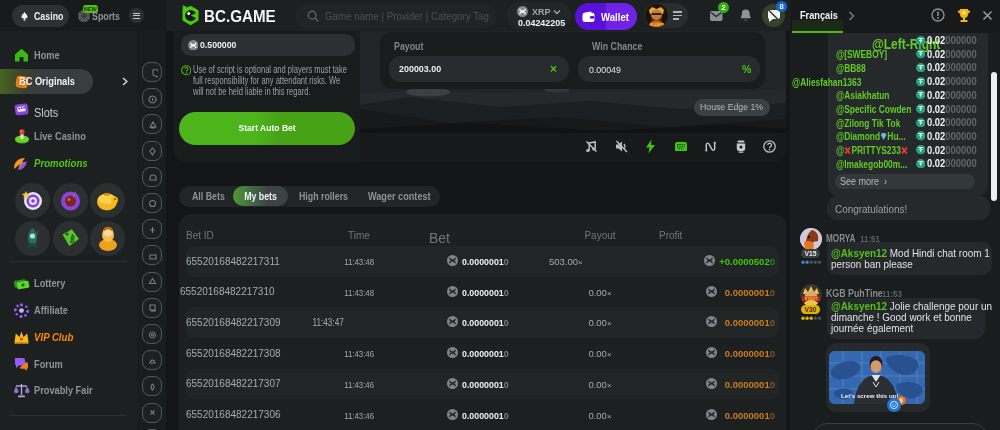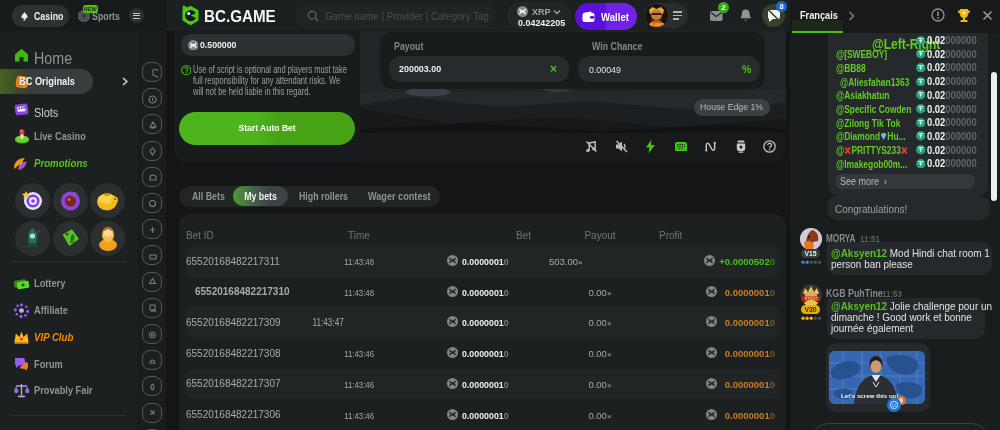--- a/index.html
+++ b/index.html
@@ -135,21 +135,21 @@
   </svg>
 <svg class="abs" style="left:982px;top:10px;" width="11" height="11" viewBox="0 0 11 11">
     <path d="M1.5 1.5 L9.5 9.5 M9.5 1.5 L1.5 9.5" stroke="#9aa0a2" stroke-width="1.5"></path>
   </svg>
 
 <div class="abs" style="left:0;top:31px;width:137px;height:399px;background:#1d2021;"></div>
 
 <svg class="abs" style="left:14px;top:48px;" width="15" height="14" viewBox="0 0 15 14">
     <path d="M1 6.5 L7.5 0.8 L14 6.5 V13.5 H9.5 V9 H5.5 V13.5 H1 Z" fill="#3dba12"></path>
   </svg>
-<span class="abs" style="left:34px;top:49px;color:#8e9496;font-size:17px;font-weight:normal;"><span class="sx">Home</span></span>
+<span class="abs" style="left:34px;top:49px;color:#8e9496;font-size:11px;font-weight:bold;"><span class="sx">Home</span></span>
 
 <div class="abs" style="left:0;top:69px;width:93px;height:25px;border-radius:0 12.5px 12.5px 0;background:linear-gradient(90deg,#47641f 0%,#3a4030 26%,#383d3f 40%,#383d3f 100%);"></div>
 <svg class="abs" style="left:14px;top:74px;" width="16" height="16" viewBox="0 0 16 16">
     <rect x="2" y="2" width="12" height="12" rx="3.5" fill="#f07c15" transform="rotate(8 8 8)"></rect>
     <circle cx="6" cy="6" r="1.2" fill="#8a3c05"></circle>
     <circle cx="10.5" cy="7" r="1.2" fill="#8a3c05"></circle>
     <circle cx="7" cy="10.5" r="1.2" fill="#8a3c05"></circle>
   </svg>
 <span class="abs" style="left:19px;top:75px;color:#f0f3f4;font-size:11px;font-weight:bold;"><span class="sx">BC Originals</span></span>
 <svg class="abs" style="left:122px;top:77px;" width="6" height="9" viewBox="0 0 6 9">
@@ -418,37 +418,37 @@
 <span class="abs" style="left:299px;top:190px;color:#8d9395;font-size:10.5px;font-weight:bold;"><span class="sx">High rollers</span></span>
 <span class="abs" style="left:368px;top:190px;color:#8d9395;font-size:10.5px;font-weight:bold;"><span class="sx" style="transform:scaleX(0.87);">Wager contest</span></span>
 
 <div class="abs" style="left:179px;top:214px;width:607px;height:216px;border-radius:12px 12px 0 0;background:#1c2021;overflow:hidden;" id="tablebox">
   <div class="abs" style="left:7px;top:32px;width:593px;height:30.7px;border-radius:8px;background:#212526;"></div>
   <div class="abs" style="left:7px;top:93.4px;width:593px;height:30.7px;border-radius:8px;background:#212526;"></div>
   <div class="abs" style="left:7px;top:154.8px;width:593px;height:30.7px;border-radius:8px;background:#212526;"></div>
   <div id="tablerows">
       <span class="abs" style="left:7px;top:16px;color:#6f7577;font-size:10px;">Bet ID</span>
       <div class="abs" style="left:130px;top:16px;width:100px;text-align:center;color:#6f7577;font-size:10px;">Time</div>
-      <div class="abs" style="left:250px;top:16px;width:102px;text-align:right;color:#6f7577;font-size:10px;">Bet</div>
+      <div class="abs" style="left:250px;top:16px;width:102px;text-align:left;color:#6f7577;font-size:14px;">Bet</div>
       <div class="abs" style="left:370px;top:16px;width:102px;text-align:center;color:#6f7577;font-size:10px;">Payout</div>
       <div class="abs" style="left:480px;top:16px;width:116px;text-align:left;color:#6f7577;font-size:10px;">Profit</div>
       <span class="abs" style="left:7px;top:41.5px;color:#a5abad;font-size:10px;">65520168482217311</span>
       <div class="abs" style="left:130px;top:42px;width:100px;text-align:center;color:#a5abad;font-size:9.5px;"><span class="sxc" style="transform:scaleX(0.82);">11:43:48</span></div>
       <svg class="abs" style="left:268px;top:41px;" width="11" height="11" viewBox="0 0 14 14">
         <circle cx="7" cy="7" r="7" fill="#80858a"></circle>
         <path d="M3.5 3.5 c0 2 1.5 3 3.5 3 s3.5-1 3.5-3 M3.5 10.5 c0-2 1.5-3 3.5-3 s3.5 1 3.5 3" stroke="#1c2021" stroke-width="1.4" fill="none"></path>
       </svg>
       <span class="abs" style="left:282.5px;top:42px;color:#eef1f2;font-size:9.5px;font-weight:bold;"><span class="sx" style="transform:scaleX(0.93);">0.0000001<span style="color:#7a8082;">0</span></span></span>
       <div class="abs" style="left:370px;top:42px;width:102px;color:#a5abad;font-size:9.5px;">503.00<span style="font-size:8px;">×</span></div>
       <svg class="abs" style="left:524.5px;top:41px;" width="11" height="11" viewBox="0 0 14 14">
         <circle cx="7" cy="7" r="7" fill="#80858a"></circle>
         <path d="M3.5 3.5 c0 2 1.5 3 3.5 3 s3.5-1 3.5-3 M3.5 10.5 c0-2 1.5-3 3.5-3 s3.5 1 3.5 3" stroke="#1c2021" stroke-width="1.4" fill="none"></path>
       </svg>
       <div class="abs" style="left:480px;top:42px;width:116px;text-align:right;color:#42c711;font-size:9.5px;font-weight:bold;">+0.0000502<span style="opacity:0.55;">0</span></div>
-      <span class="abs" style="left:16px;top:72.2px;color:#a5abad;font-size:10px;font-weight:bold;">65520168482217310</span>
+      <span class="abs" style="left:1px;top:72.2px;color:#a5abad;font-size:10px;">65520168482217310</span>
       <div class="abs" style="left:130px;top:72.7px;width:100px;text-align:center;color:#a5abad;font-size:9.5px;"><span class="sxc" style="transform:scaleX(0.82);">11:43:48</span></div>
       <svg class="abs" style="left:268px;top:71.7px;" width="11" height="11" viewBox="0 0 14 14">
         <circle cx="7" cy="7" r="7" fill="#80858a"></circle>
         <path d="M3.5 3.5 c0 2 1.5 3 3.5 3 s3.5-1 3.5-3 M3.5 10.5 c0-2 1.5-3 3.5-3 s3.5 1 3.5 3" stroke="#1c2021" stroke-width="1.4" fill="none"></path>
       </svg>
       <span class="abs" style="left:282.5px;top:72.7px;color:#eef1f2;font-size:9.5px;font-weight:bold;"><span class="sx" style="transform:scaleX(0.93);">0.0000001<span style="color:#7a8082;">0</span></span></span>
       <div class="abs" style="left:370px;top:72.7px;width:102px;text-align:center;color:#a5abad;font-size:9.5px;">0.00<span style="font-size:8px;">×</span></div>
       <svg class="abs" style="left:526.5px;top:71.7px;" width="11" height="11" viewBox="0 0 14 14">
         <circle cx="7" cy="7" r="7" fill="#80858a"></circle>
         <path d="M3.5 3.5 c0 2 1.5 3 3.5 3 s3.5-1 3.5-3 M3.5 10.5 c0-2 1.5-3 3.5-3 s3.5 1 3.5 3" stroke="#1c2021" stroke-width="1.4" fill="none"></path>
@@ -523,21 +523,21 @@
       <circle cx="5.5" cy="5.5" r="5.5" fill="#26a17b"></circle>
       <path d="M2.5 3 h6 M5.5 3 v5 M3.5 5 c1 0.6 3 0.6 4 0" stroke="#fff" stroke-width="1" fill="none"></path>
     </svg>
     <span class="abs" style="left:927px;top:48.7px;color:#f0f3f4;font-size:10px;font-weight:bold;"><span class="sx" style="transform:scaleX(0.94);">0.02<span style="color:#606668;">000000</span></span></span>
     <span class="abs" style="left:836px;top:61.9px;color:#62cb25;font-size:10.5px;font-weight:bold;"><span class="sx" style="transform:scaleX(0.8);">@BB88</span></span>
     <svg class="abs" style="left:915.5px;top:62.9px;" width="9.5" height="9.5" viewBox="0 0 11 11">
       <circle cx="5.5" cy="5.5" r="5.5" fill="#26a17b"></circle>
       <path d="M2.5 3 h6 M5.5 3 v5 M3.5 5 c1 0.6 3 0.6 4 0" stroke="#fff" stroke-width="1" fill="none"></path>
     </svg>
     <span class="abs" style="left:927px;top:62.4px;color:#f0f3f4;font-size:10px;font-weight:bold;"><span class="sx" style="transform:scaleX(0.94);">0.02<span style="color:#606668;">000000</span></span></span>
-    <span class="abs" style="left:840px;top:75.6px;color:#62cb25;font-size:10.5px;font-weight:bold;"><span class="sx" style="transform:scaleX(0.8);">@Aliesfahan1363</span></span>
+    <span class="abs" style="left:792px;top:75.6px;color:#62cb25;font-size:10.5px;font-weight:bold;"><span class="sx" style="transform:scaleX(0.8);">@Aliesfahan1363</span></span>
     <svg class="abs" style="left:915.5px;top:76.6px;" width="9.5" height="9.5" viewBox="0 0 11 11">
       <circle cx="5.5" cy="5.5" r="5.5" fill="#26a17b"></circle>
       <path d="M2.5 3 h6 M5.5 3 v5 M3.5 5 c1 0.6 3 0.6 4 0" stroke="#fff" stroke-width="1" fill="none"></path>
     </svg>
     <span class="abs" style="left:927px;top:76.1px;color:#f0f3f4;font-size:10px;font-weight:bold;"><span class="sx" style="transform:scaleX(0.94);">0.02<span style="color:#606668;">000000</span></span></span>
     <span class="abs" style="left:836px;top:89.3px;color:#62cb25;font-size:10.5px;font-weight:bold;"><span class="sx" style="transform:scaleX(0.8);">@Asiakhatun</span></span>
     <svg class="abs" style="left:915.5px;top:90.3px;" width="9.5" height="9.5" viewBox="0 0 11 11">
       <circle cx="5.5" cy="5.5" r="5.5" fill="#26a17b"></circle>
       <path d="M2.5 3 h6 M5.5 3 v5 M3.5 5 c1 0.6 3 0.6 4 0" stroke="#fff" stroke-width="1" fill="none"></path>
     </svg>

